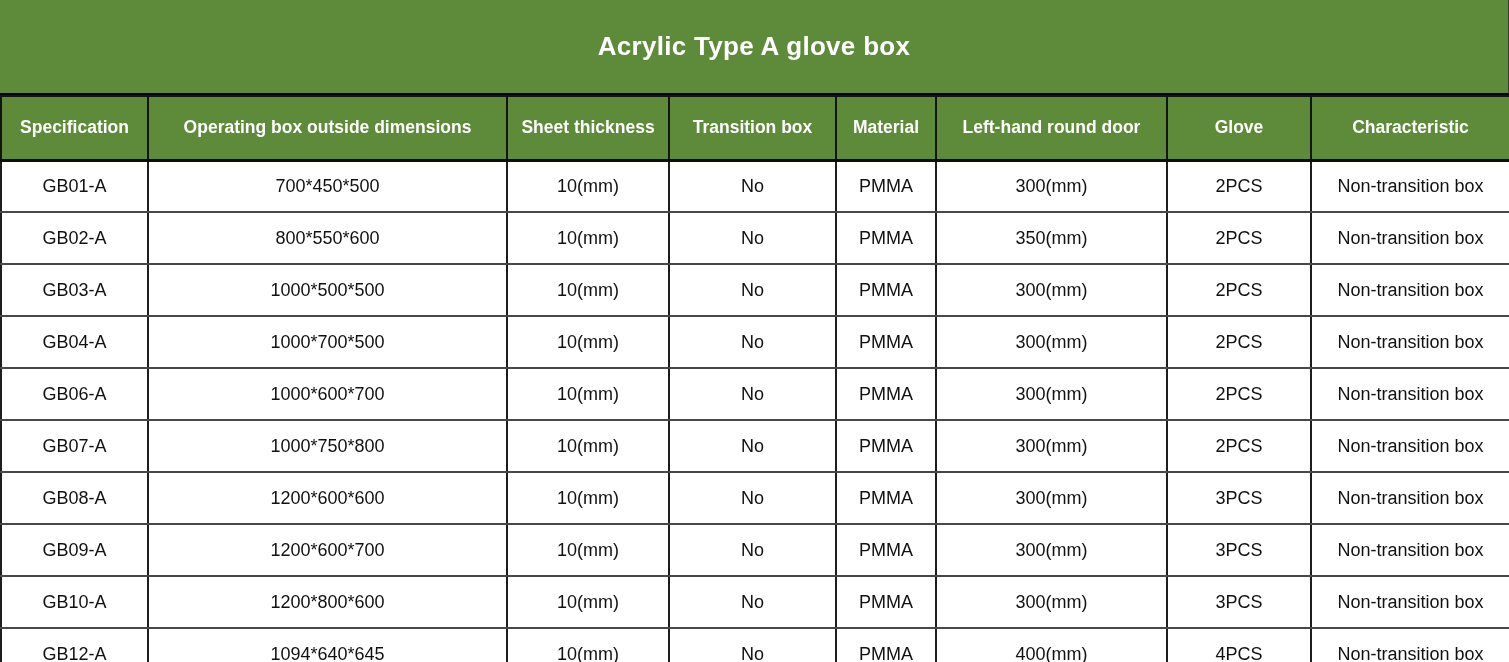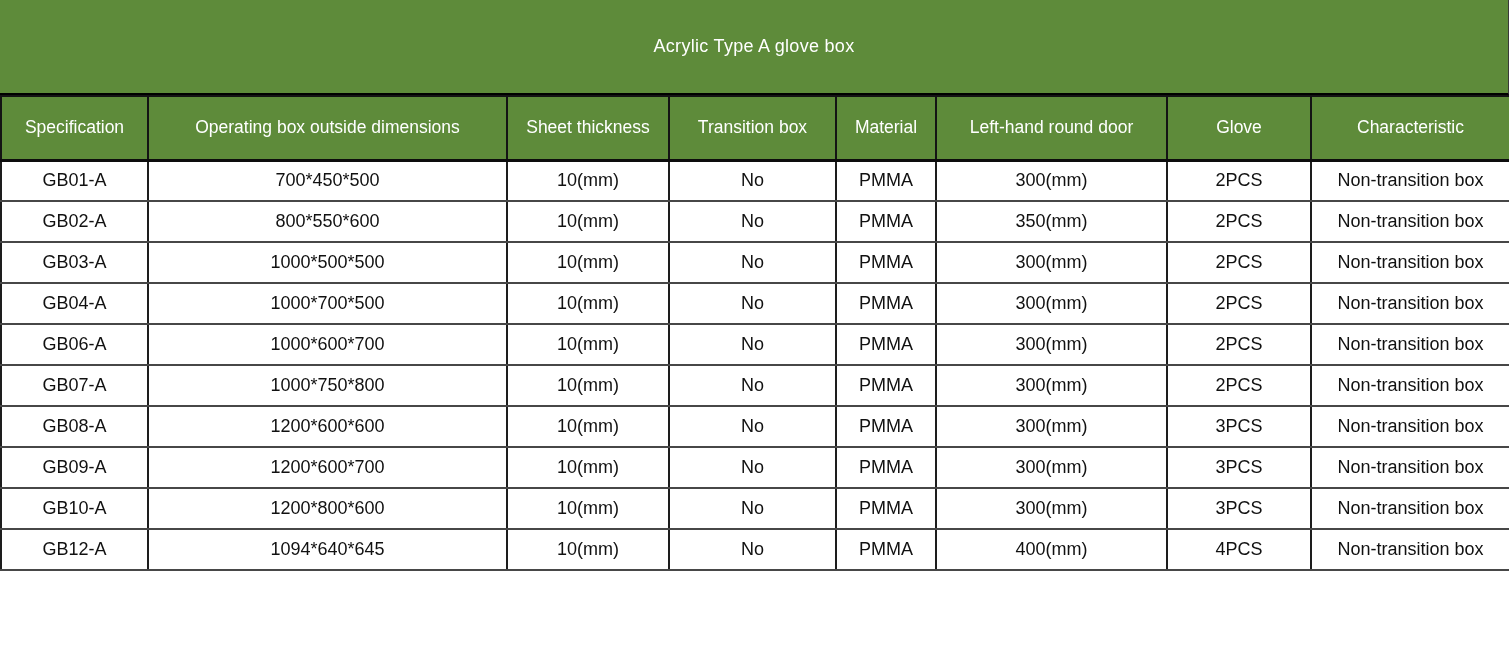--- a/index.html
+++ b/index.html
@@ -28,22 +28,22 @@
     background: var(--green);
     border-bottom: 2px solid #000;
     border-right: 1px solid #3a3a3a;
     display: flex;
     align-items: center;
     justify-content: center;
   }
   .banner h1 {
     margin: 16px;
     color: var(--header-text);
-    font-size: 18px;
-    font-weight: normal;
+    font-size: 26px;
+    font-weight: bold;
     letter-spacing: 0.3px;
   }
   
   table.spec {
     width: 1509px;
     table-layout: fixed;
     border-collapse: collapse;
     border: 2px solid #000;
     border-top: 0;
   }
@@ -52,26 +52,26 @@
     text-align: center;
     vertical-align: middle;
     overflow: hidden;
     white-space: nowrap;
   }
   thead tr.header-row { height: 64px; }
   thead tr.header-row th {
     background: var(--green);
     color: var(--header-text);
     font-size: 17.5px;
-    font-weight: normal;
+    font-weight: bold;
     border: 2px solid #141414;
     border-bottom: 3px solid #0d0d0d;
     margin-top: 23px;
   }
-  tbody tr.data-row { height: 41px; background: var(--row-bg); }
+  tbody tr.data-row { height: 52px; background: var(--row-bg); }
   tbody tr.data-row td {
     color: var(--body-text);
     font-size: 18px;
     font-weight: 400;
     border-left: 2px solid #1d1d1d;
     border-right: 2px solid #1d1d1d;
     border-top: 2px solid #474747;
     border-bottom: 2px solid #474747;
   }
 </style>

